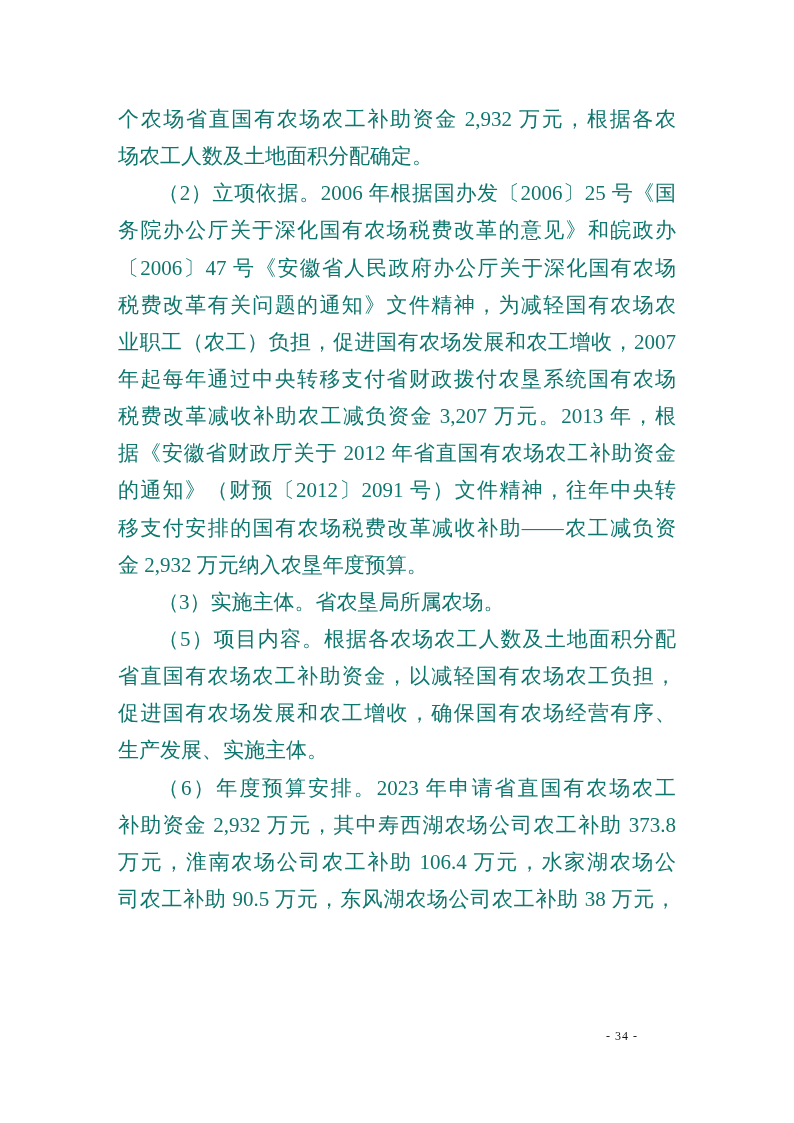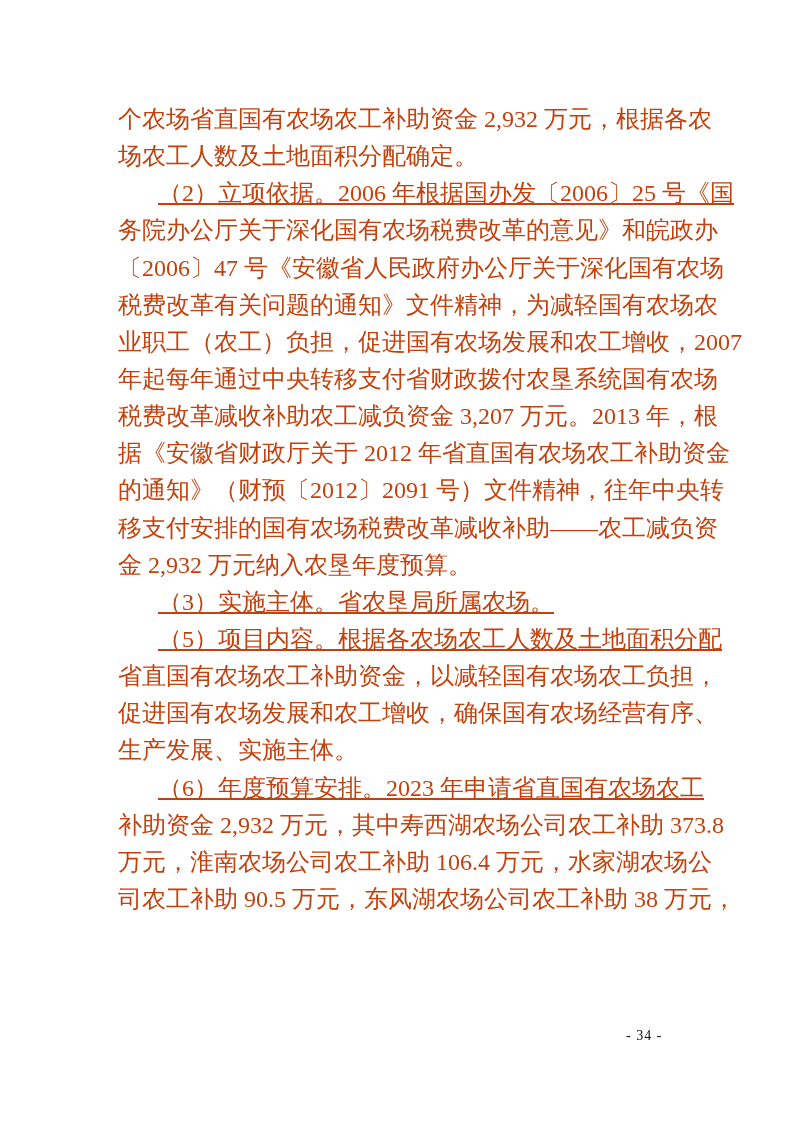--- a/index.html
+++ b/index.html
@@ -17,44 +17,43 @@
   }
   .page-content {
     position: absolute;
     left: 118px;
     top: 101px;
     width: 558px;
   }
   .line {
     width: 558px;
     box-sizing: border-box;
-    font-size: 24px;
+    font-size: 21px;
     line-height: 37.15px;
     height: 37.15px;
     white-space: nowrap;
     text-align: justify;
     text-align-last: justify;
-    color: #c2410c;
+    color: #0f766e;
   }
   .line.indent {
     padding-left: 40px;
-    text-decoration: underline;
   }
   .line.end {
     text-align: left;
     text-align-last: left;
   }
   .page-number {
     position: absolute;
-    left: 626px;
+    left: 590px;
     top: 1026px;
     width: 64px;
-    font-size: 14px;
+    font-size: 12px;
     line-height: 20px;
-    text-align: left;
+    text-align: center;
     color: #111111;
     letter-spacing: 1px;
   }
 </style>
 </head>
 <body>
 
 <div class="page-content">
   <div class="line">个农场省直国有农场农工补助资金 2,932 万元，根据各农</div>
   <div class="line end">场农工人数及土地面积分配确定。</div>

